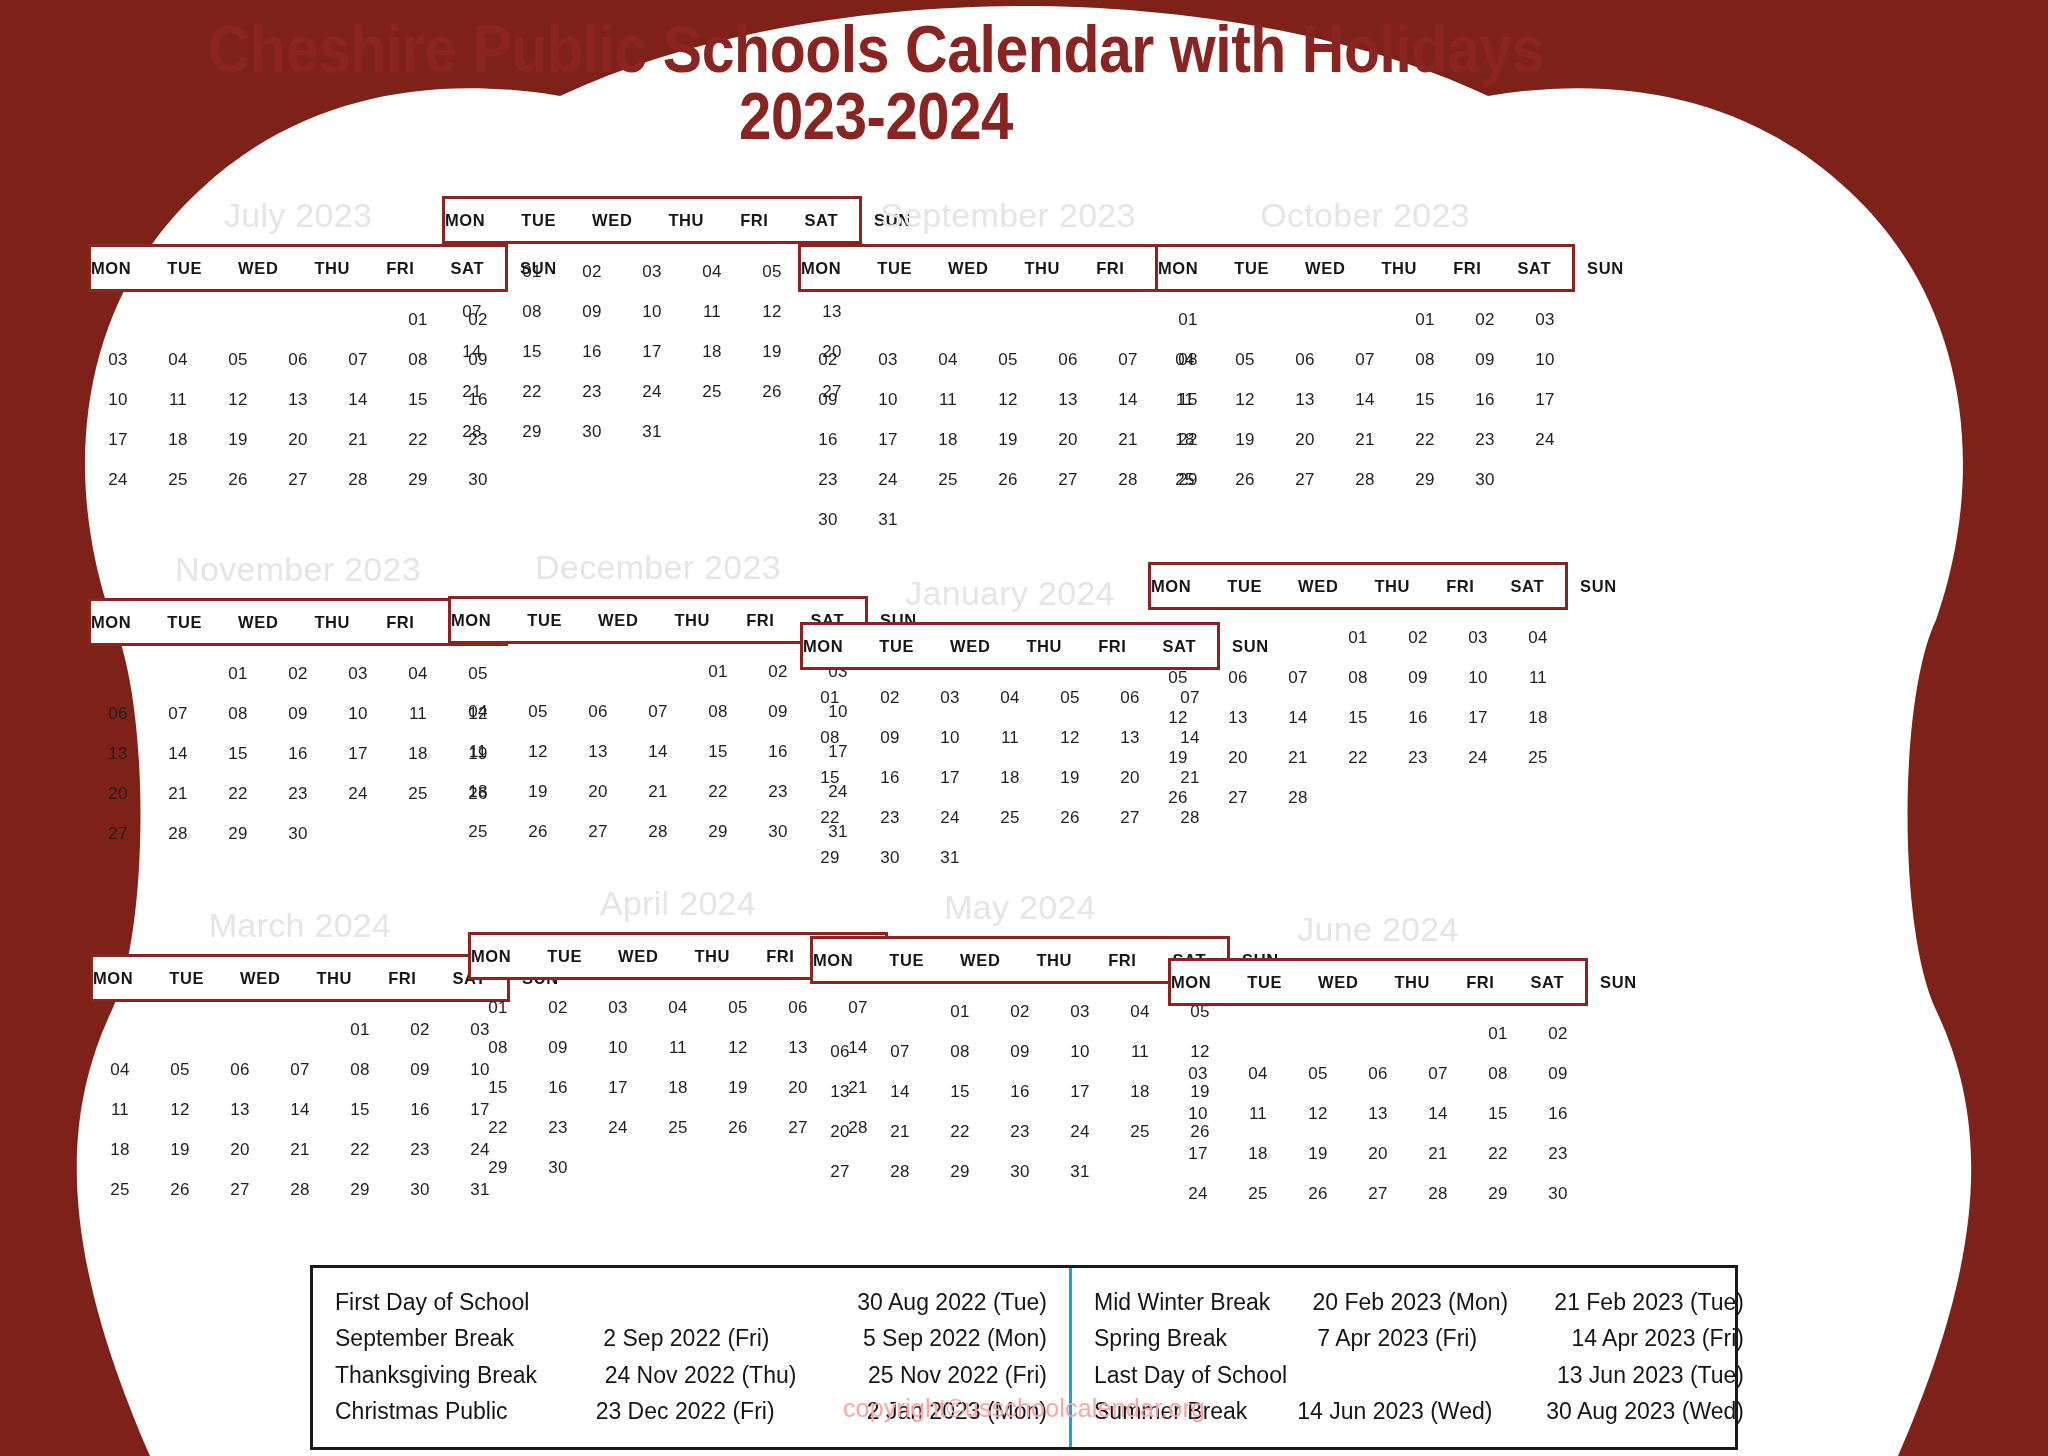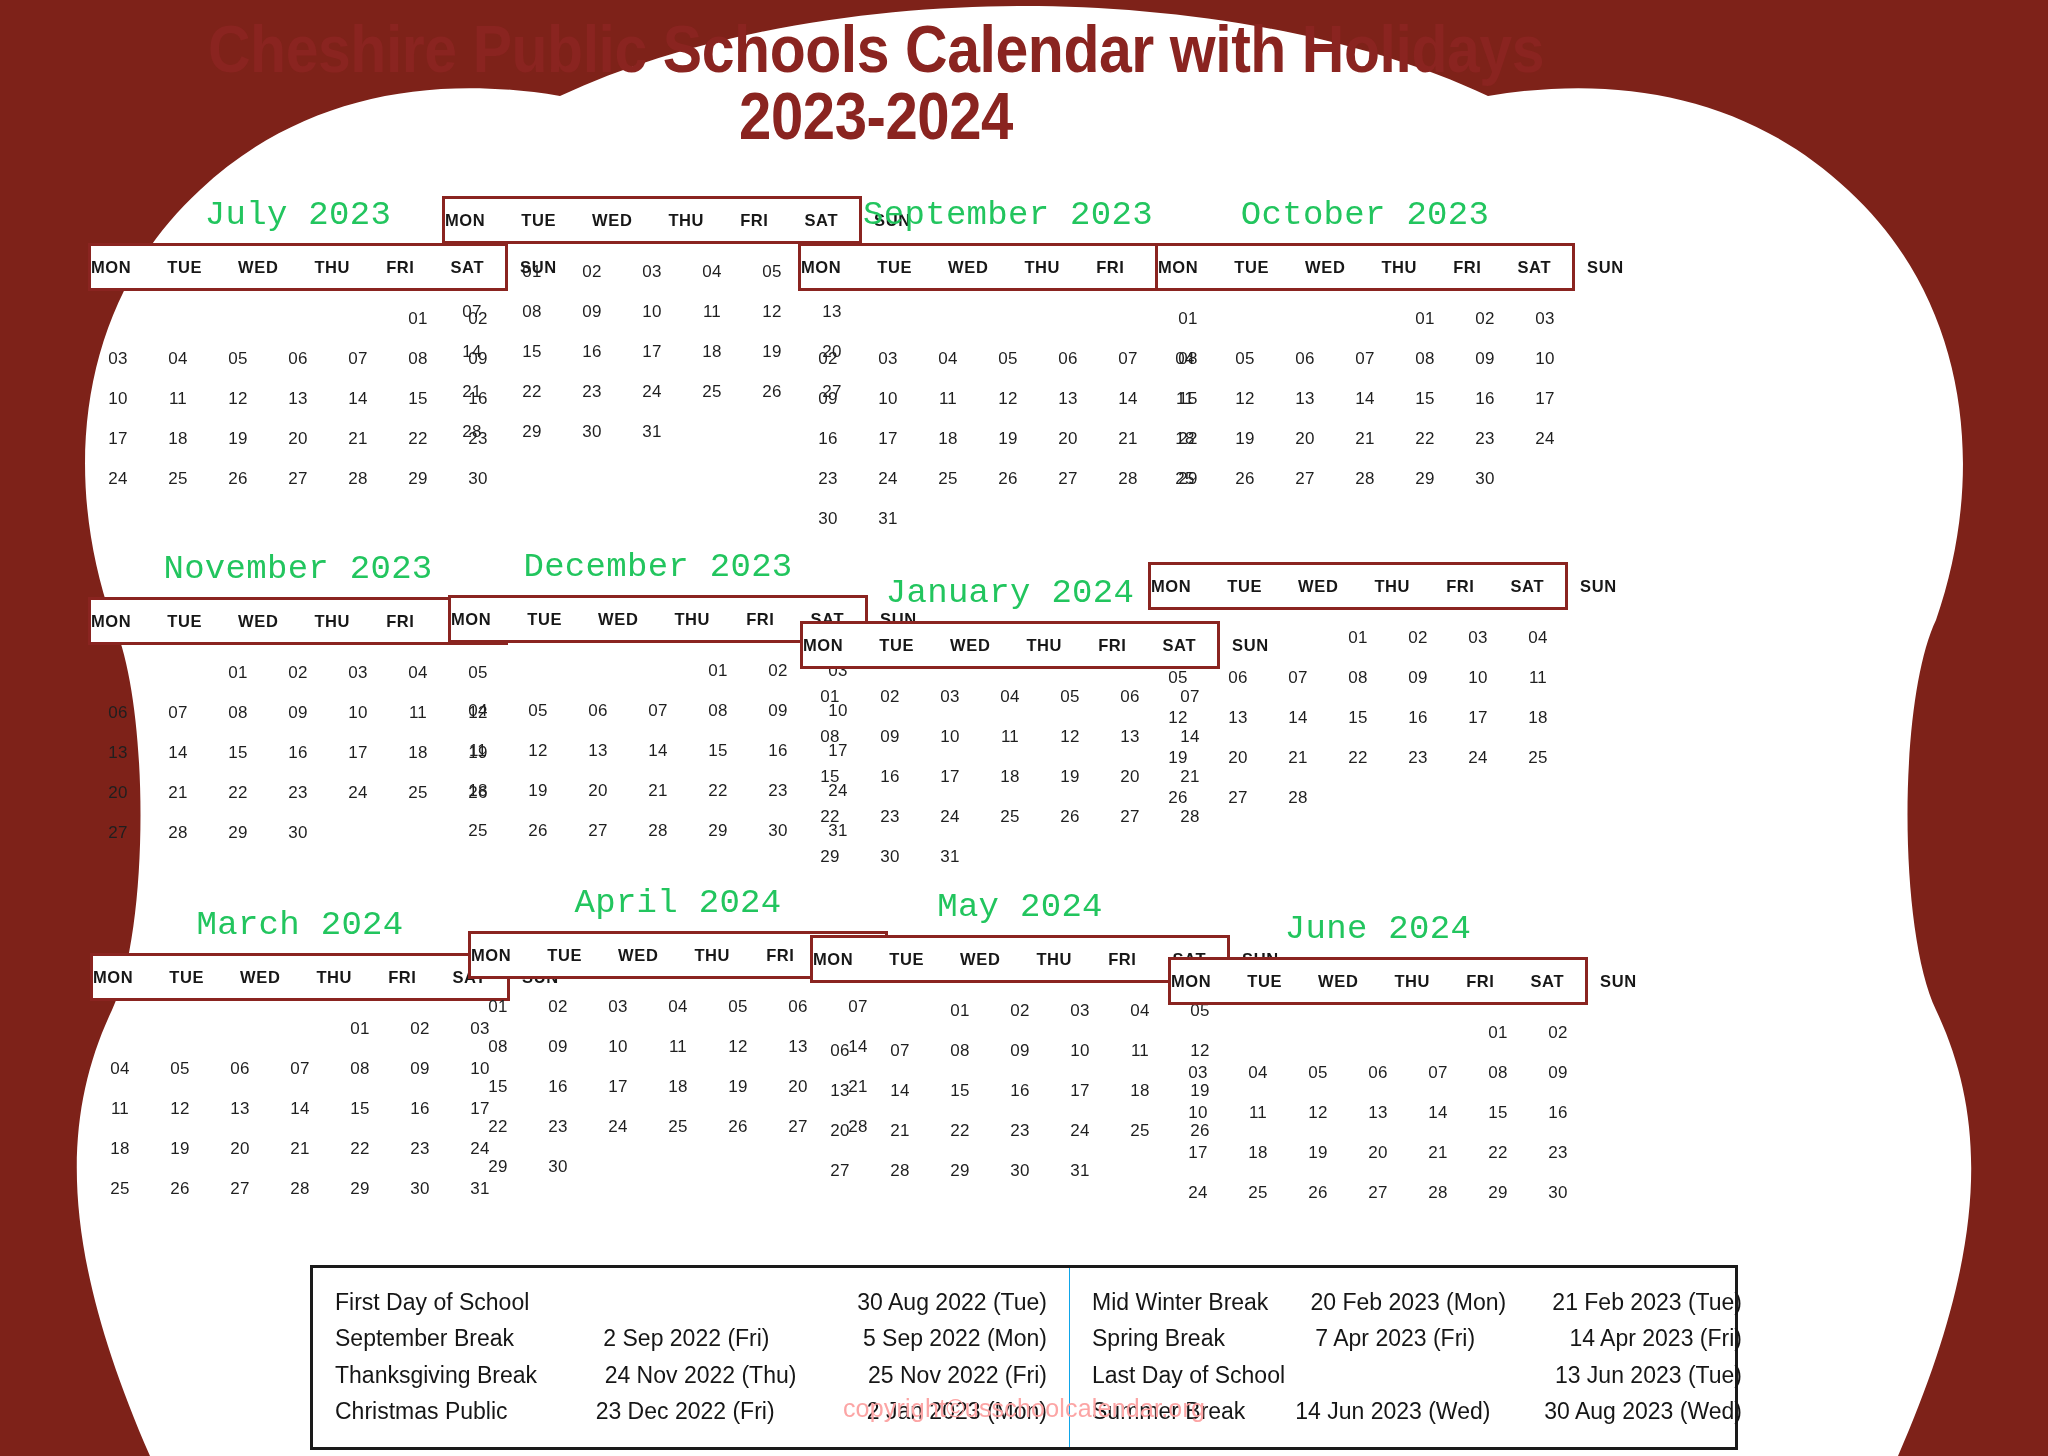--- a/index.html
+++ b/index.html
@@ -67,23 +67,23 @@
   .month-row {
     position: relative;
     width: 2048px;
     height: 352px;
   }
   .month {
     position: absolute;
     width: 420px;
   }
   .month-title {
-    font-family: Liberation Mono, monospace;
+    font-family: Liberation Sans, sans-serif;
     font-size: 34px;
-    color: #22c55e;
+    color: #e5e5e5;
     text-align: center;
     letter-spacing: 0.3px;
     margin-bottom: 9px;
     white-space: nowrap;
   }
   .dow-bar {
     border: 3px solid #8A2420;
     height: 42px;
     display: grid;
     grid-template-columns: repeat(7, 1fr);
@@ -143,21 +143,21 @@
     border: 3px solid #1a1a1a;
     background: #fff;
     display: flex;
     box-sizing: border-box;
   }
   .legend-col {
     flex: 1 1 50%;
     padding: 16px 22px 18px 22px;
     box-sizing: border-box;
   }
-  .legend-col.left { border-right: 1px solid #0ea5e9; }
+  .legend-col.left { border-right: 3px solid #0ea5e9; }
   .legend-row {
     display: flex;
     align-items: baseline;
     font-size: 23px;
     color: #161616;
     line-height: 1.58;
     white-space: nowrap;
   }
   .lg-name { flex: 0 0 auto; }
   .lg-start { margin-left: auto; padding-left: 10px; }

